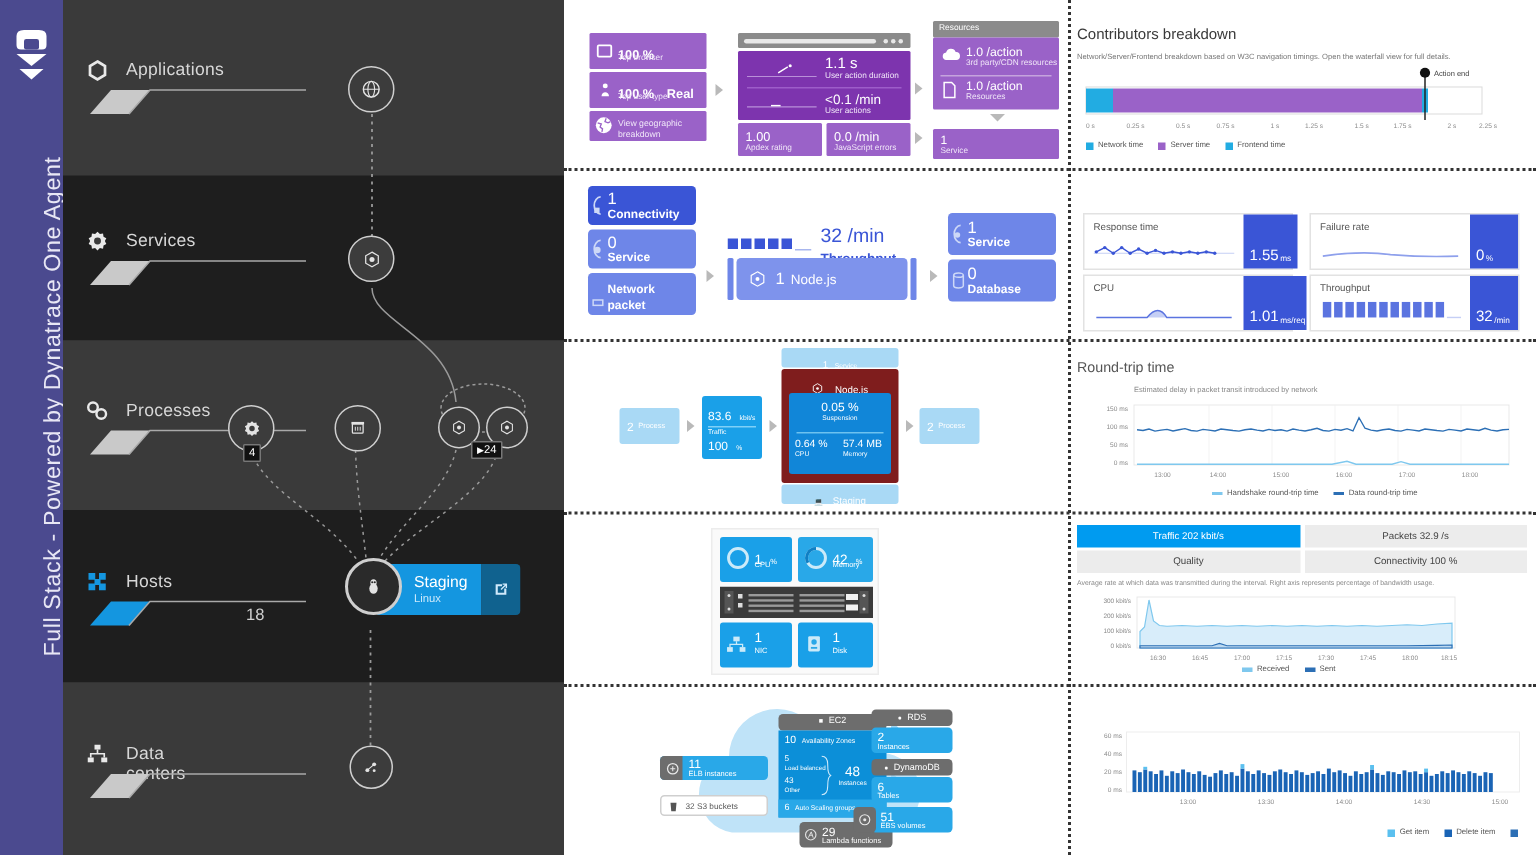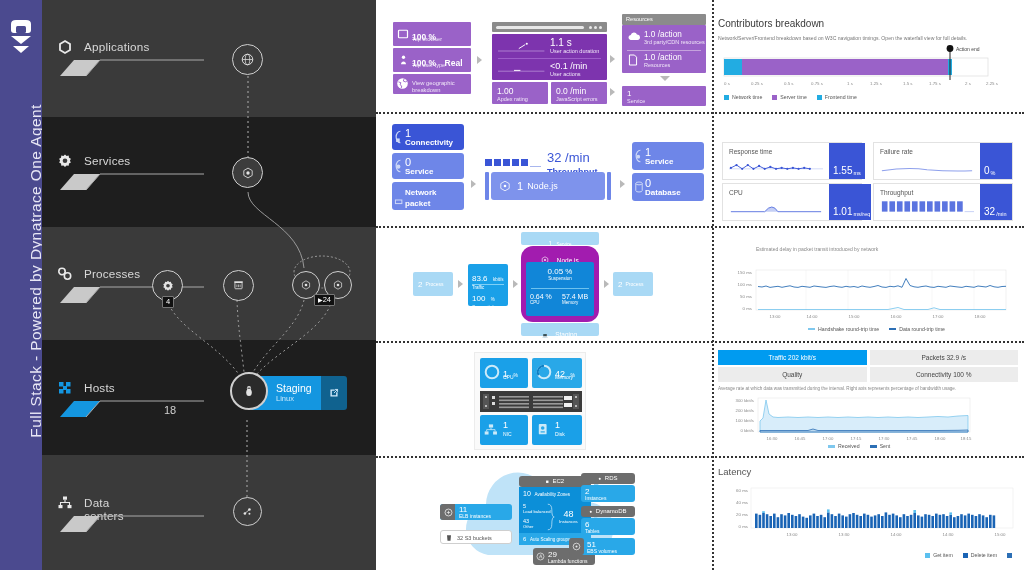--- a/index.html
+++ b/index.html
@@ -82,21 +82,21 @@
   .mtile .cap { font-size:6.5px; color:#555; }
   .mtile .val { width:42px; background:#3a55d6; color:#fff; display:flex;
     align-items:flex-end; justify-content:flex-start; padding:3px 4px; }
   .mtile .val b { font-size:10px; font-weight:normal; }
   .mtile .val i { font-size:5.5px; font-style:normal; margin-left:1px; }
 
   
   .lblue { background:#a9d9f5; color:#fff; border-radius:2px; position:absolute; }
   .mblue { background:#1aa0e8; color:#fff; border-radius:2px; position:absolute; }
   .dblue { background:#1186d8; color:#fff; border-radius:2px; position:absolute; }
-  .greybx { background:#a21caf; position:absolute; border-radius:12px; }
+  .greybx { background:#7f1d1d; position:absolute; border-radius:2px; }
 
   .tabs { position:absolute; display:flex; gap:3px; }
   .tab { flex:1; text-align:center; font-size:6.5px; padding:4px 0;
     background:#ececec; color:#444; }
   .tab.active { background:#009bf0; color:#fff; }
   .clegend { position:absolute; font-size:5.2px; color:#555; display:flex; gap:10px; }
   .clegend span { display:flex; align-items:center; gap:3px; }
   .swatch { width:7px; height:2px; display:inline-block; }
   .sqsw { width:5px; height:5px; display:inline-block; }
   .ccard { position:absolute; border-radius:3px; color:#fff; font-size:6px; }
@@ -649,20 +649,21 @@
     </div>
   </div>
   <div class="arrow" style="left:604px;top:280px"></div>
 
   <div class="lblue" style="left:613px;top:272px;width:40px;height:24px;display:flex;align-items:center">
     <span style="font-size:8px;margin-left:5px">2</span>
     <span style="font-size:5px;margin-left:3px">Process</span>
   </div>
 
   <div class="chart" style="left:718px;top:240px;width:300px;height:95px">
+    <div style="font-size:9.5px;color:#555">Round-trip time</div>
     <div style="font-size:5px;color:#888;margin:6px 0 0 38px">Estimated delay in packet transit introduced by network</div>
     <svg style="position:absolute;left:0;top:28px;width:300px;height:56px" viewBox="0 0 300 56">
       <g font-size="4.4" fill="#8a8a8a" font-family="Liberation Sans" text-anchor="end">
         <text x="34" y="6">150 ms</text>
           <text x="34" y="18">100 ms</text>
         <text x="34" y="30">50 ms</text>
           <text x="34" y="42">0 ms</text>
       </g>
       <rect x="38" y="2" width="250" height="40" fill="none" stroke="#e6e6e6" stroke-width="0.6"></rect>
       <g stroke="#efefef" stroke-width="0.5">
@@ -898,21 +899,20 @@
       <svg viewBox="0 0 14 14" style="width:9px;height:9px;margin:4px 3px">
         <circle cx="7" cy="7" r="5.2" fill="none" stroke="#e8e8e8" stroke-width="1.2"></circle>
         <circle cx="7" cy="7" r="1.6" fill="#e8e8e8"></circle>
       </svg>
     </div>
     <div class="cc-num" style="position:absolute;left:6px;top:2px">51</div>
     <div class="cc-lab" style="position:absolute;left:6px;top:10px">EBS volumes</div>
   </div>
 
   <div class="chart" style="left:718px;top:466px;width:300px;height:100px">
-    <div style="font-size:9.5px;color:#555">Latency</div>
     <svg style="position:absolute;left:0;top:20px;width:300px;height:62px" viewBox="0 0 300 62">
       <g font-size="4.4" fill="#8a8a8a" font-family="Liberation Sans" text-anchor="end">
         <text x="30" y="6">60 ms</text>
           <text x="30" y="18">40 ms</text>
         <text x="30" y="30">20 ms</text>
           <text x="30" y="42">0 ms</text>
       </g>
       <rect x="33" y="2" width="262" height="40" fill="none" stroke="#ececec" stroke-width="0.6"></rect>
       <g fill="#1a64b5">
         <rect x="37" y="27.6" width="2.6" height="14.4"></rect>

